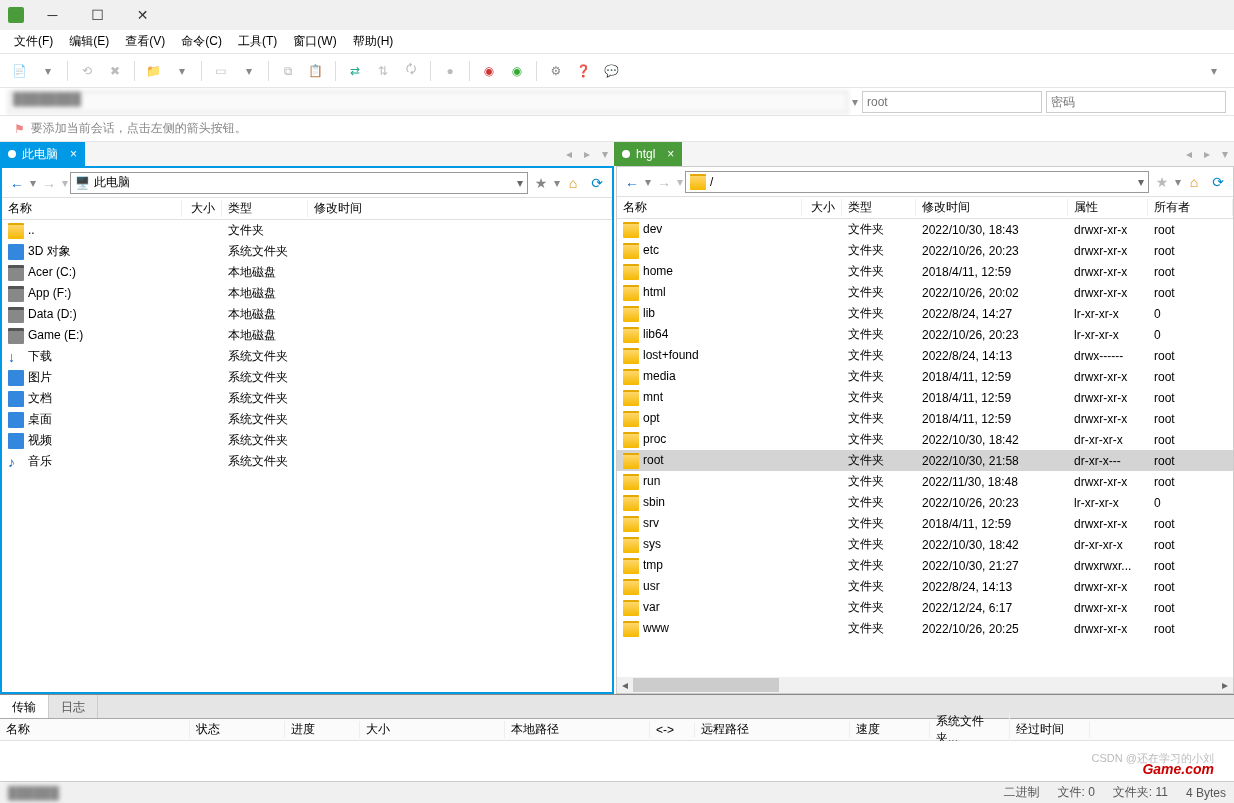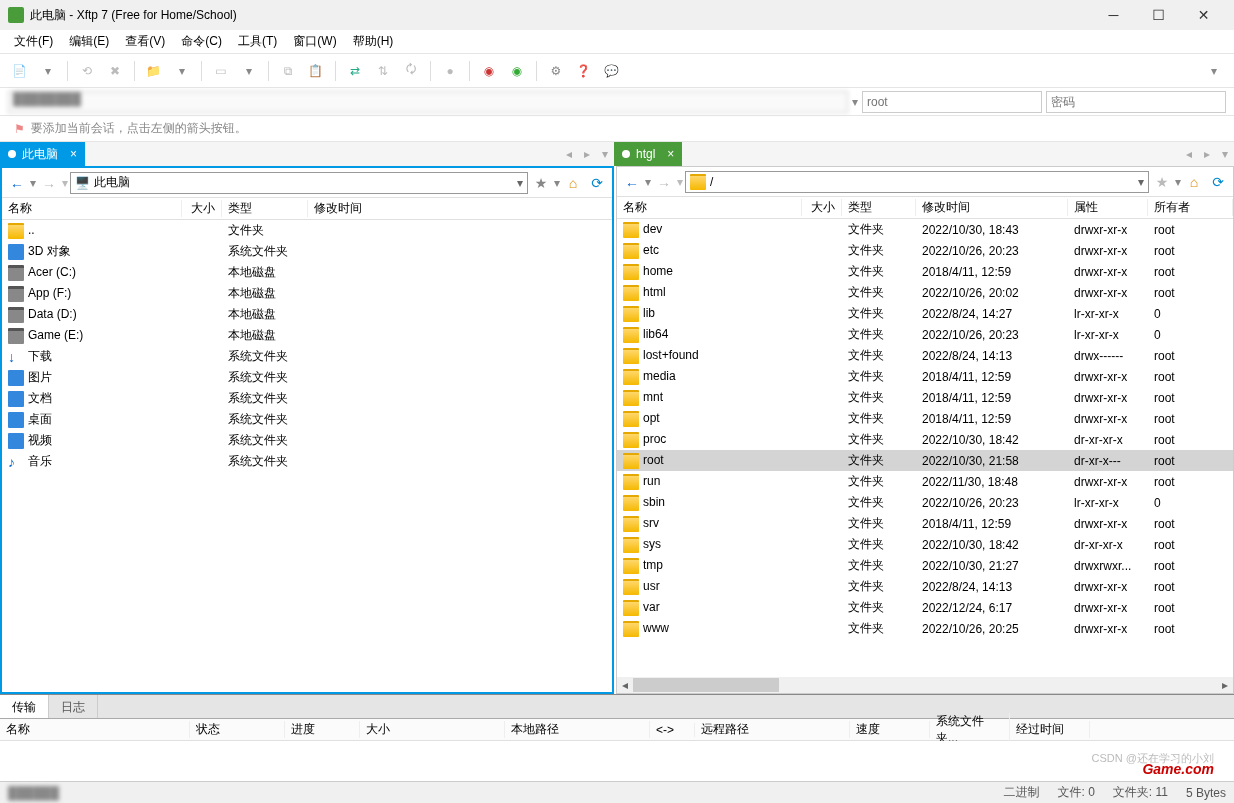--- a/index.html
+++ b/index.html
@@ -64,21 +64,20 @@
 .csdn { position: absolute; right: 20px; top: 10px; color: #bbb; font-size: 11px; }
 .statusbar { height: 22px; background: #f0f0f0; display: flex; align-items: center; padding: 0 8px; gap: 18px; color: #555; border-top: 1px solid #ccc; }
 .statusbar .spacer { flex: 1; }
 .blur { filter: blur(2px); color: #888; }
 </style>
 </head>
 <body>
 
 <div class="titlebar">
   <div class="logo"></div>
-  <div class="title">此电脑 - Xftp 7 (Free for Home/School)</div>
   <div class="win-controls">
     <div class="win-btn">─</div>
     <div class="win-btn">☐</div>
     <div class="win-btn">✕</div>
   </div>
 </div>
 
 <div class="menubar">
   <span>文件(F)</span>
   <span>编辑(E)</span>
@@ -478,14 +477,14 @@
   <div class="watermark">Game.com</div>
   <div class="csdn">CSDN @还在学习的小刘</div>
 </div>
 
 <div class="statusbar">
   <span class="blur">██████</span>
   <span class="spacer"></span>
   <span>二进制</span>
   <span>文件: 0</span>
   <span>文件夹: 11</span>
-  <span>5 Bytes</span>
+  <span>4 Bytes</span>
 </div>
 
 </body></html>

